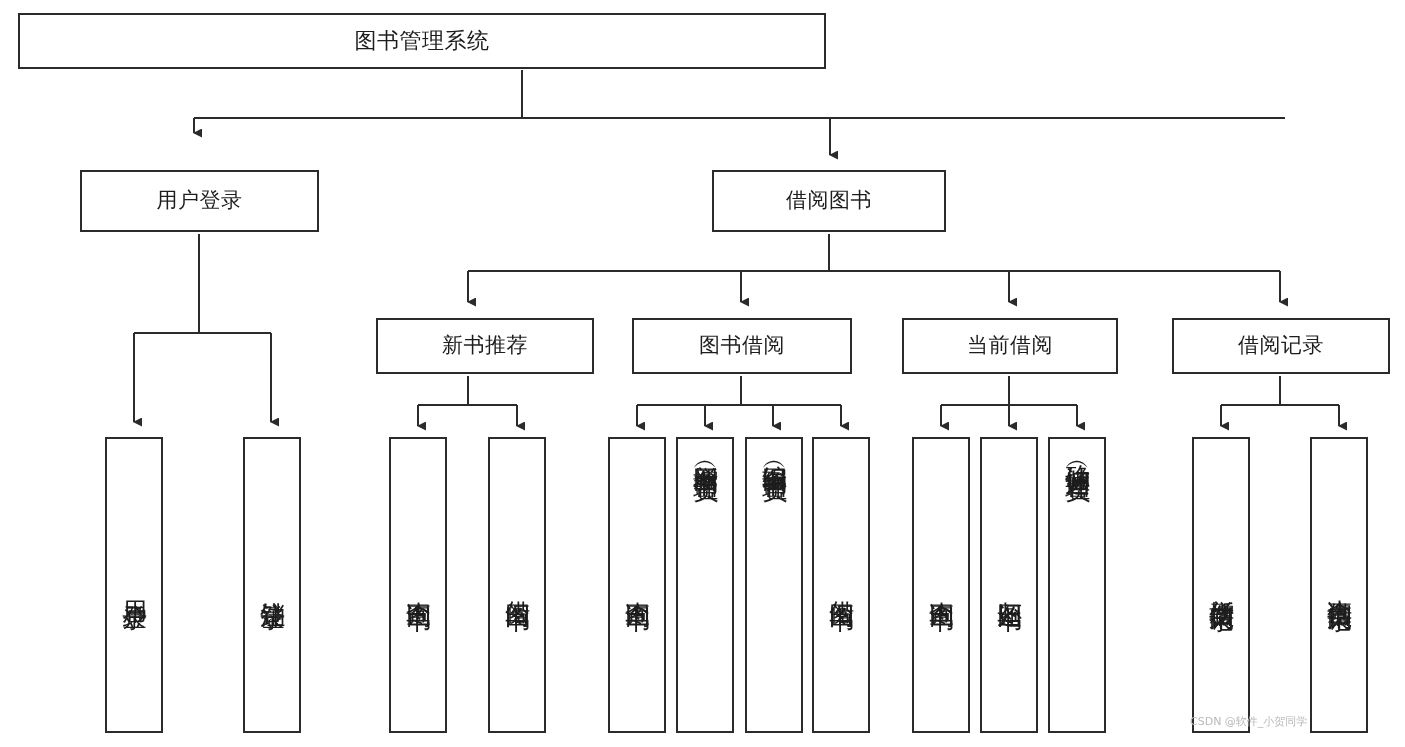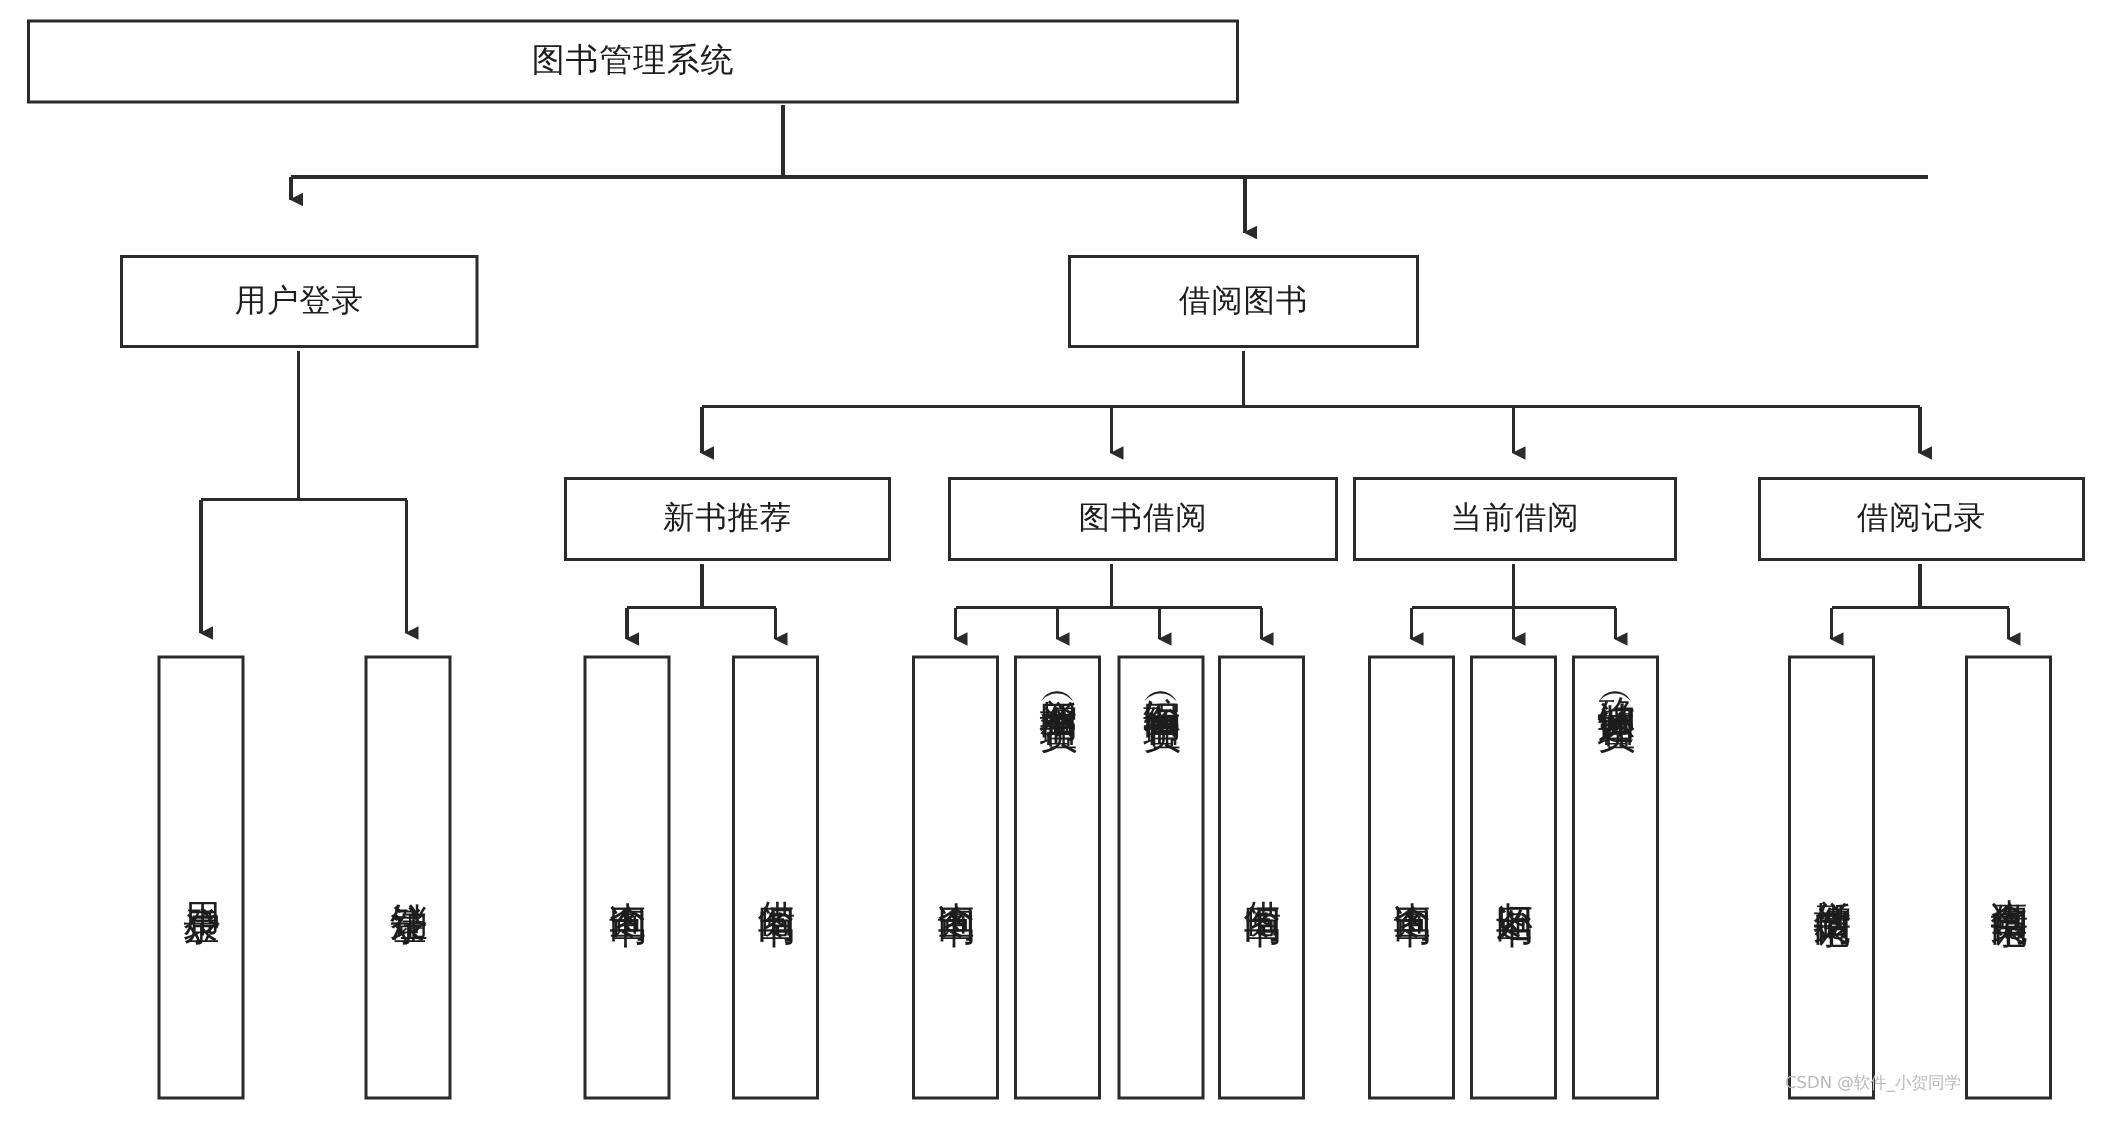--- a/index.html
+++ b/index.html
@@ -142,21 +142,21 @@
   </div>
 
   <div class="node horiz" style="left:712px; top:170px; width:234px; height:62px;">
     <span class="node-label">借阅图书</span>
   </div>
 
   <div class="node horiz" style="left:360px; top:318px; width:218px; height:56px;margin-left:16px;">
     <span class="node-label">新书推荐</span>
   </div>
 
-  <div class="node horiz" style="left:632px; top:318px; width:260px; height:56px;">
+  <div class="node horiz" style="left:632px; top:318px; width:220px; height:56px;">
     <span class="node-label">图书借阅</span>
   </div>
 
   <div class="node horiz" style="left:902px; top:318px; width:216px; height:56px;">
     <span class="node-label">当前借阅</span>
   </div>
 
   <div class="node horiz" style="left:1172px; top:318px; width:218px; height:56px;">
     <span class="node-label">借阅记录</span>
   </div>

